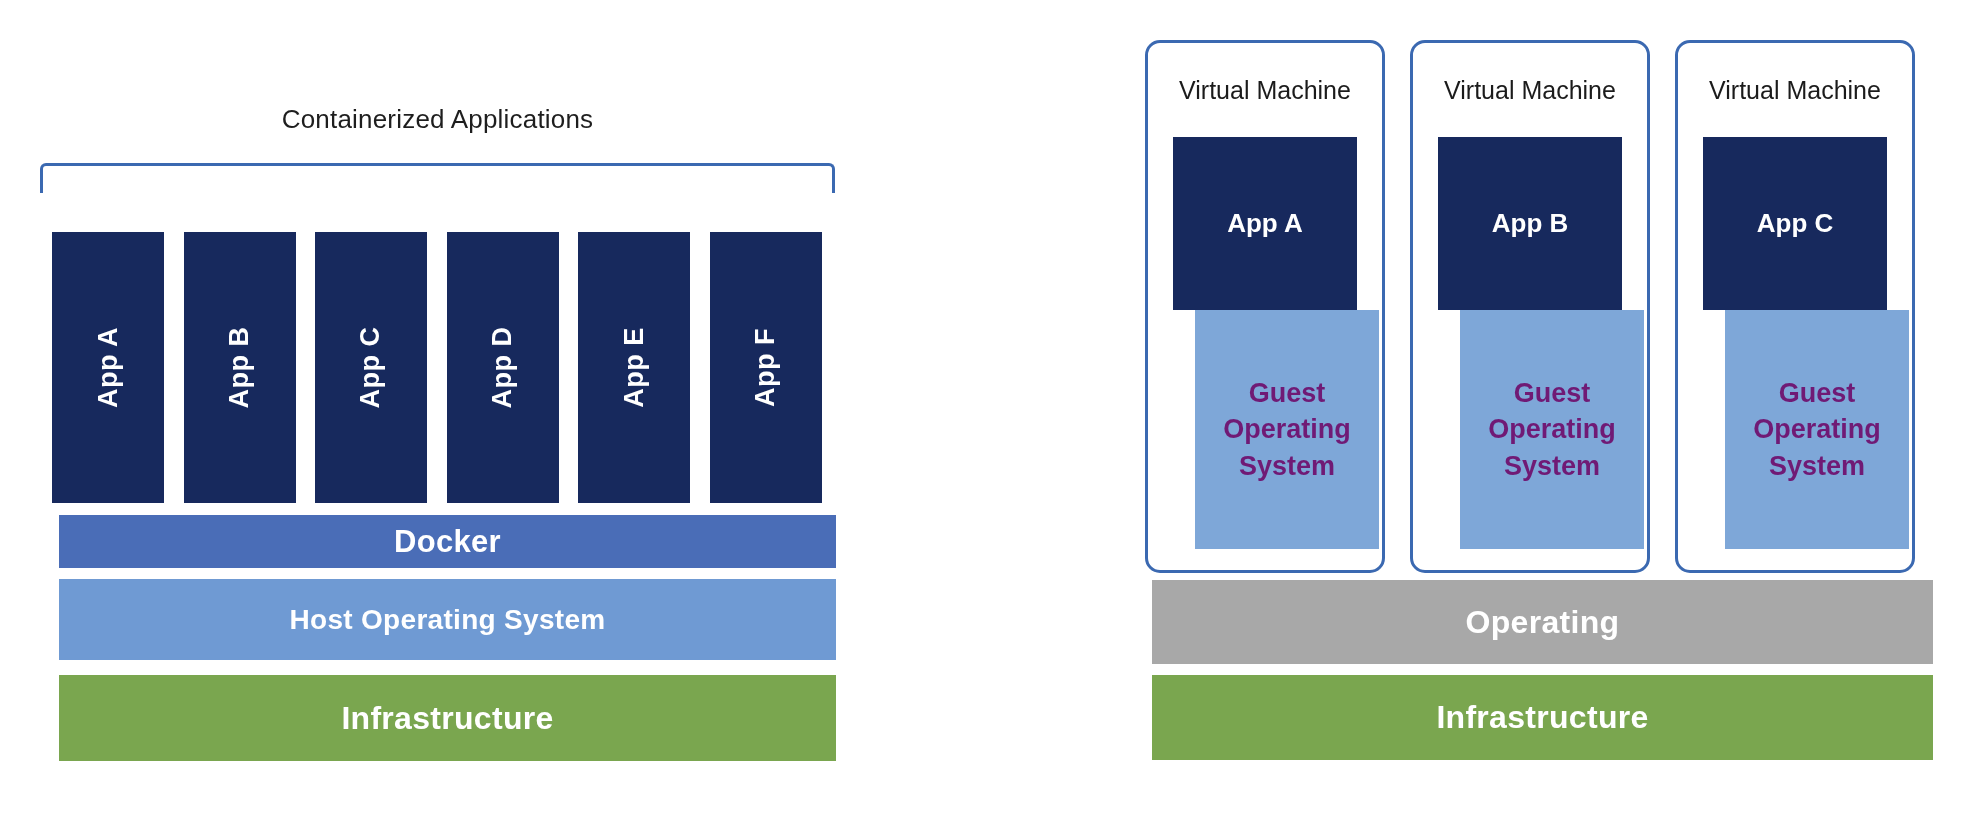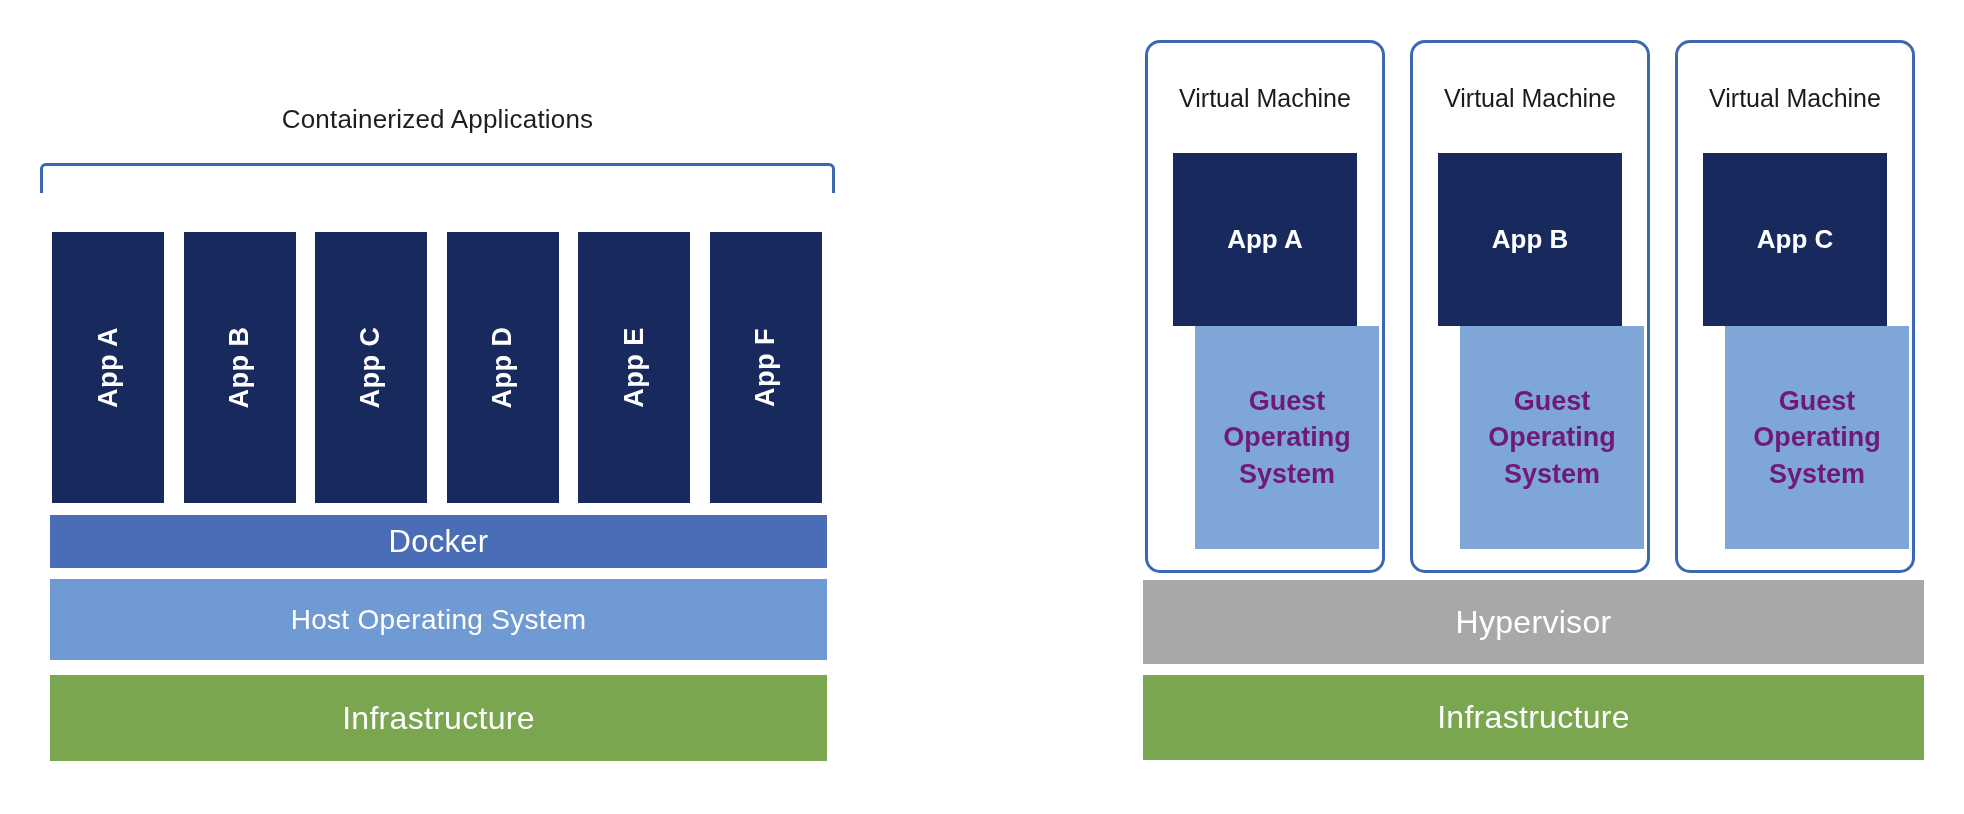--- a/index.html
+++ b/index.html
@@ -49,22 +49,23 @@
     color: #ffffff;
     font-size: 27px;
     font-weight: 700;
     letter-spacing: 0.5px;
   }
   .layer {
     display: flex;
     align-items: center;
     justify-content: center;
     color: #ffffff;
-    font-weight: 400;
+    font-weight: 700;
     letter-spacing: 0.3px;
+    margin-left: 9px;
   }
   .docker-layer  { left: 50px; top: 515px; width: 777px; height: 53px; font-size: 31px; }
   .hostos-layer  { left: 50px; top: 579px; width: 777px; height: 81px; font-size: 28px; }
   .infra-left    { left: 50px; top: 675px; width: 777px; height: 86px; font-size: 32px; }
 
   
   .vm-row {
     left: 1145px; top: 40px; width: 770px; height: 533px;
     display: flex;
     justify-content: space-between;
@@ -74,21 +75,21 @@
     background: #ffffff;
     border: 3px solid #3b69b1;
     border-radius: 15px;
     display: flex;
     flex-direction: column;
     align-items: center;
     box-sizing: border-box;
     padding: 0 26px 21px 26px;
   }
   .vm-title {
-    height: 110px;
+    height: 94px;
     display: flex;
     align-items: center;
     justify-content: center;
     font-size: 25px;
     color: #1b1b1b;
     white-space: nowrap;
   }
   .vm-app {
     width: 184px; height: 173px;
     display: flex;
@@ -170,18 +171,18 @@
       </div>
 
       <div class="vm-box">
         <div class="vm-title">Virtual Machine</div>
         <div class="vm-app" style="background-color: rgb(23, 41, 93);">App C</div>
         <div class="vm-guest" style="background-color: rgb(126, 167, 216);">Guest Operating System</div>
       </div>
 
     </div>
 
-    <div class="abs layer hypervisor-layer" style="background-color: rgb(168, 168, 168);">Hypervisor</div>
+    <div class="abs layer hypervisor-layer" style="background-color: rgb(168, 168, 168);">Operating</div>
 
     <div class="abs layer infra-right" style="background-color: rgb(122, 166, 79);">Infrastructure</div>
   </section>
 
 </div>
 
 </body></html>

